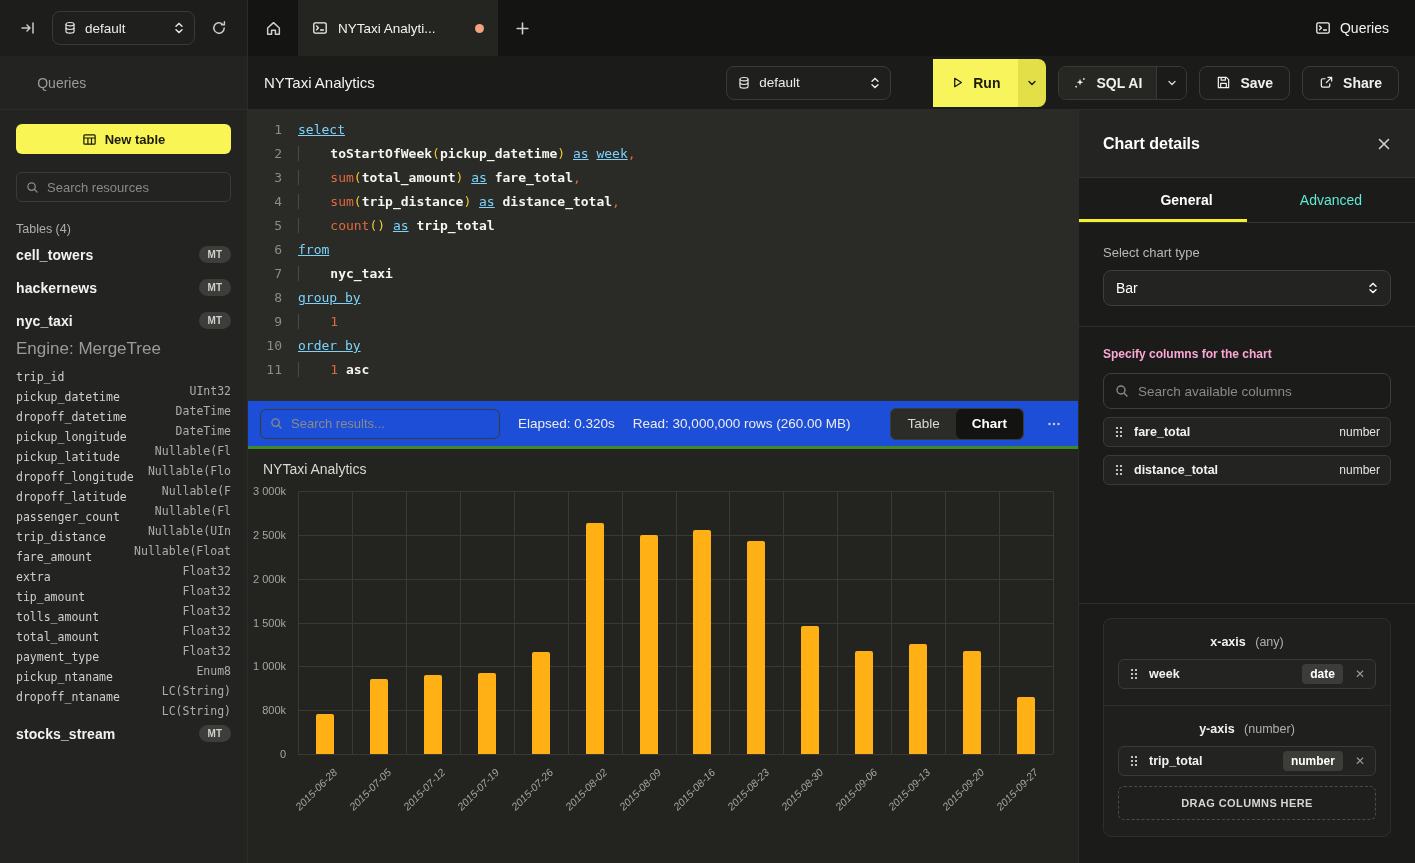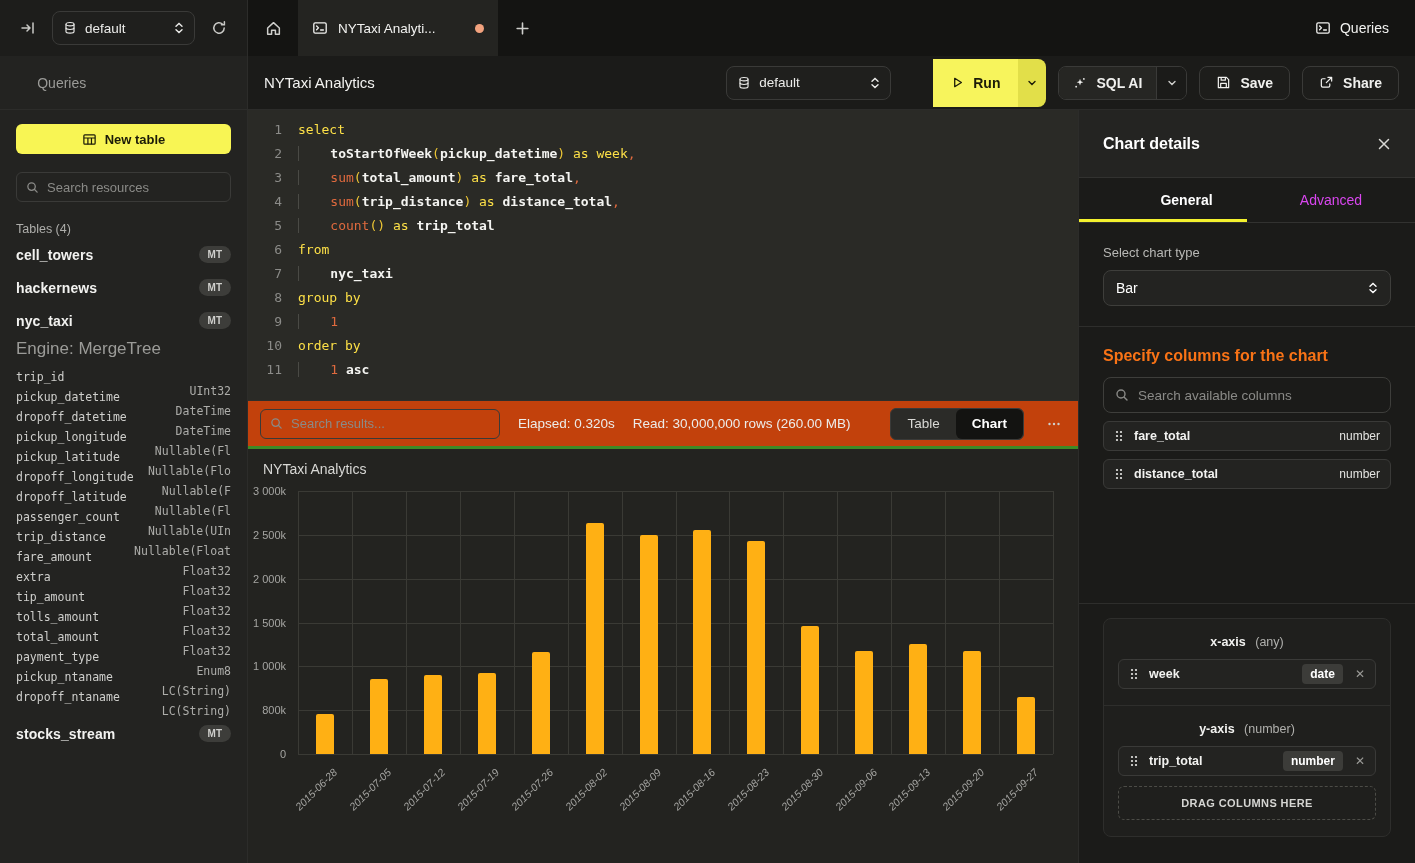--- a/index.html
+++ b/index.html
@@ -56,31 +56,31 @@
   .run-caret { background:#e2df49; color:#1c1c08; width:28px; display:flex; align-items:center; justify-content:center; }
   .split-btn { display:flex; height:34px; border:1px solid #3a3a38; border-radius:8px; overflow:hidden; cursor:pointer; }
   .sqlai-main { display:flex; align-items:center; gap:9px; padding:0 14px; background:#262623; color:#f0f0ee; font-size:14px; font-weight:bold; }
   .sqlai-caret { width:30px; display:flex; align-items:center; justify-content:center; background:#1b1b19; color:#cfcfcc; border-left:1px solid #3a3a38; }
   .ghost-btn { display:flex; align-items:center; gap:9px; height:34px; border:1px solid #3a3a38; border-radius:8px; padding:0 16px; color:#f0f0ee; font-size:14px; font-weight:bold; background:#1d1d1b; cursor:pointer; }
 
   
   .editor { position:absolute; left:248px; top:110px; width:830px; height:290px; background:#2a2a26; padding:8px 0 0 12px; overflow:hidden; }
   .code-line { display:flex; height:24px; line-height:24px; font-family:"DejaVu Sans Mono", monospace; font-size:13px; white-space:pre; }
   .code-line .ln { width:22px; text-align:right; color:#8b8b88; margin-right:16px; flex:none; }
-  .t-kw  { color:#fde047; }
+  .t-kw  { color:#7dd3fc;text-decoration:underline; }
   .t-id  { color:#f4f4f1; font-weight:bold; }
   .t-agg { color:#e06a3e; }
   .t-par { color:#eec735; }
   .t-num { color:#e06a3e; }
   .t-com { color:#e06a3e; }
   .t-pl  { color:#f4f4f1; }
   .t-ind { border-left:1px solid #4a4a45; }
 
   
-  .results-bar { position:absolute; left:248px; top:400px; width:830px; height:46px; background:#c2410c; border-top:1px solid #2e2e2b; display:flex; align-items:center; padding:0 12px; gap:18px; }
+  .results-bar { position:absolute; left:248px; top:400px; width:830px; height:46px; background:#1d4ed8; border-top:1px solid #2e2e2b; display:flex; align-items:center; padding:0 12px; gap:18px; }
   .results-search { width:240px; height:30px; border:1px solid #3a3a38; border-radius:6px; display:flex; align-items:center; gap:8px; padding:0 9px; color:#8a8a87; }
   .results-search input { background:transparent; border:none; outline:none; color:#d5d5d2; font-size:13px; width:100%; font-family:"Liberation Sans",sans-serif; }
   .results-search input::placeholder { color:#8a8a87; }
   .stat-text { font-size:13.5px; color:#ececea; white-space:nowrap; }
   .view-toggle { margin-left:auto; display:flex; height:32px; border:1px solid #3a3a38; border-radius:6px; background:#2b2b28; overflow:hidden; }
   .view-seg { padding:0 16px; display:flex; align-items:center; font-size:13.5px; color:#d8d8d5; cursor:pointer; }
   .view-seg.active { background:#131311; color:#ffffff; font-weight:bold; border-radius:6px; }
   .more-btn { color:#cfcfcc; padding:0 4px; cursor:pointer; }
 
   
@@ -94,29 +94,29 @@
   .ylabel { position:absolute; right:6px; transform:translateY(-50%); font-size:11px; color:#a5a5a2; white-space:nowrap;text-align:center; }
   .xlabels { position:absolute; left:50px; top:305px; width:755px; height:100px; }
   .xlabel { position:absolute; top:12px; font-size:10.5px; font-style:italic; color:#a5a5a2; white-space:nowrap; transform:rotate(-45deg); transform-origin:100% 0; }
 
   
   .right-panel { position:absolute; left:1078px; top:110px; width:337px; height:753px; background:#1b1b19; border-left:1px solid #2c2c2a; display:flex; flex-direction:column; }
   .rp-header { height:68px; background:#242422; border-bottom:1px solid #323230; display:flex; align-items:center; padding:0 24px; flex:none; }
   .rp-title { font-size:16px; font-weight:bold; color:#ffffff; }
   .rp-close { margin-left:auto; color:#d8d8d5; cursor:pointer; }
   .rp-tabs { display:flex; height:45px; border-bottom:1px solid #323230; flex:none; }
-  .rp-tab { width:50%; display:flex; align-items:center; justify-content:center; font-size:14px; color:#d946ef; position:relative; cursor:pointer; }
+  .rp-tab { width:50%; display:flex; align-items:center; justify-content:center; font-size:14px; color:#5eead4; position:relative; cursor:pointer; }
   .rp-tab.active { color:#ffffff; font-weight:bold;padding-left:47px; }
   .rp-tab.active::after { content:""; position:absolute; left:0; bottom:0; width:100%; height:3px; background:#f4f12e; }
   .rp-body { flex:1; display:flex; flex-direction:column; padding:22px 24px 0; overflow:hidden; }
   .rp-label { font-size:13px; color:#b8b8b5; margin-bottom:10px; }
   .rp-select { height:36px; border:1px solid #3e3e3b; border-radius:8px; background:#232321; display:flex; align-items:center; padding:0 12px; color:#ffffff; font-size:14px; cursor:pointer; }
   .rp-select .grow { flex:1; }
   .rp-divider { height:1px; background:#2e2e2c; margin:20px -24px 0; }
-  .rp-strong { font-size:16px; font-weight:bold; color:#f97316; margin:20px 0 12px; }
+  .rp-strong { font-size:12px; font-weight:bold; color:#f9a8d4; margin:20px 0 12px; }
   .rp-search { height:36px; border:1px solid #3e3e3b; border-radius:8px; display:flex; align-items:center; gap:9px; padding:0 11px; color:#8a8a87; }
   .rp-search input { background:transparent; border:none; outline:none; color:#d5d5d2; font-size:13.5px; width:100%; font-family:"Liberation Sans",sans-serif; }
   .rp-search input::placeholder { color:#8a8a87; }
   .field-row { height:30px; border:1px solid #3a3a38; border-radius:6px; background:#232321; display:flex; align-items:center; gap:10px; padding:0 10px; margin-top:8px; }
   .field-row .fname { font-size:12.5px; font-weight:bold; color:#f2f2f0; flex:1; }
   .field-row .ftype { font-size:12px; color:#e3e3e0; }
   .drag-dots { color:#e8e8e5; flex:none; display:flex; }
   .tag-pill { background:#3c3c39; color:#ffffff; font-size:12px; font-weight:bold; border-radius:4px; padding:3px 8px; }
   .row-x { color:#9b9b98; cursor:pointer; font-size:12px; padding-left:2px; }
   .rp-spacer { flex:1; }

